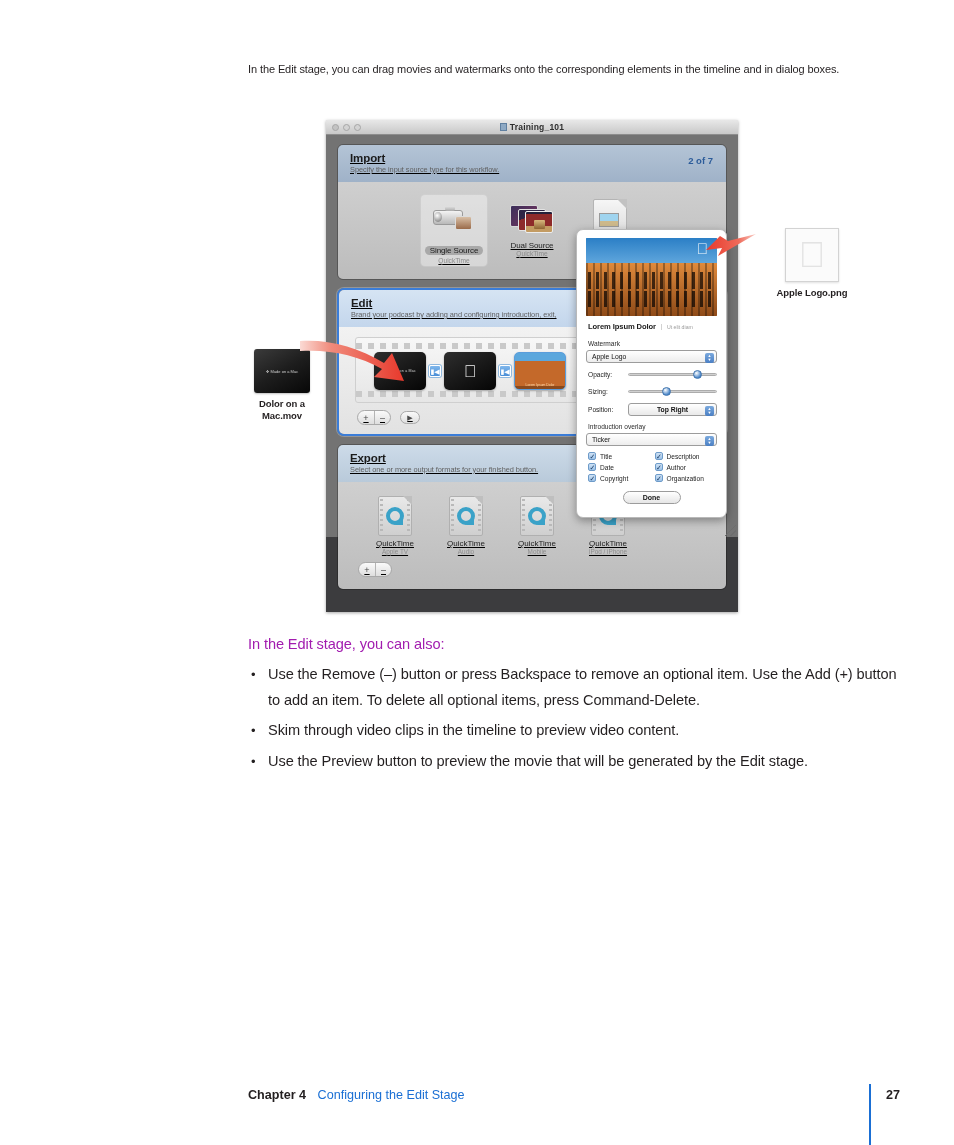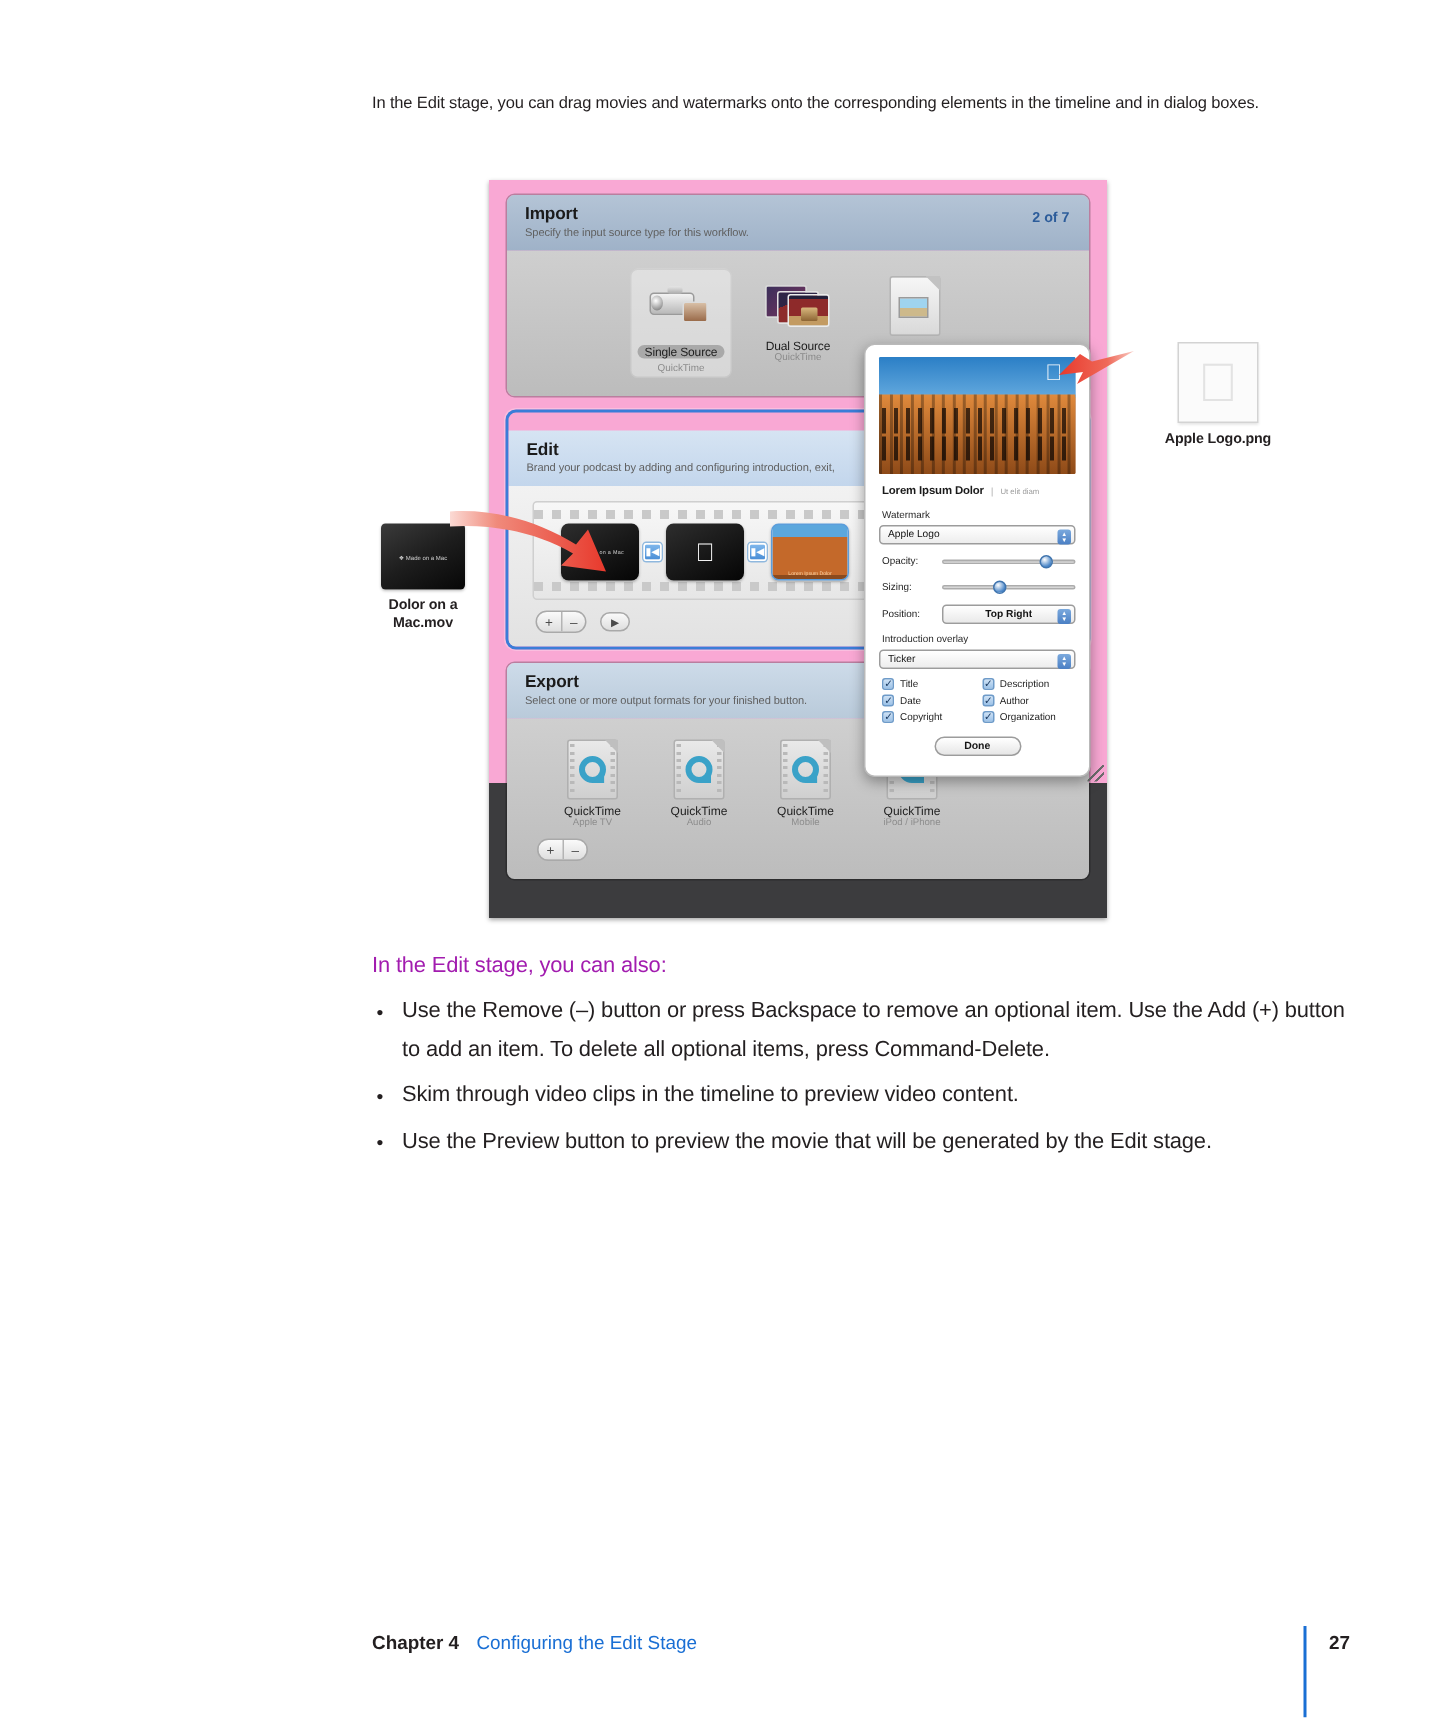--- a/index.html
+++ b/index.html
@@ -73,21 +73,21 @@
     width: 100%; text-align: center; font-size: 8.5px; color: #2e2e2e;
     font-weight: bold; letter-spacing: 0.2px;
   }
   .tl-title .docicon {
     display: inline-block; width: 7px; height: 8px; background: #8ea9c4;
     border: 1px solid #5f7fa0; margin-right: 3px; vertical-align: -1px;
     position: relative;
   }
   .win-body {
     position: relative; width: 100%; height: 402px;
-    background: #f9a8d4; padding: 9px 11px;
+    background: #737373; padding: 9px 11px; text-decoration: underline;
   }
   .win-resize {
     position: absolute; right: 2px; bottom: 1px; width: 11px; height: 11px;
     background:
       linear-gradient(135deg, transparent 46%, #6d6d6d 46%, #6d6d6d 54%, transparent 54%),
       linear-gradient(135deg, transparent 70%, #6d6d6d 70%, #6d6d6d 78%, transparent 78%);
   }
 
   
   .stage {
@@ -105,21 +105,21 @@
 
   .stage-import .stage-hd { background: linear-gradient(to bottom,#b4c4d6,#9fb2c8); }
   .stage-import .stage-body { background: linear-gradient(to bottom,#cfcfcf,#bcbcbc); }
   .stage-export .stage-hd { background: linear-gradient(to bottom,#cddbe9,#b9cada); }
   .stage-export .stage-body { background: linear-gradient(to bottom,#cfcfcf,#bcbcbc); }
 
   .stage-edit {
     border: 2px solid #3b7dd8; border-radius: 7px;
     box-shadow: 0 0 0 1px rgba(255,255,255,0.25);
   }
-  .stage-edit .stage-hd { background: linear-gradient(to bottom,#d6e4f3,#c3d6ec); margin-top: 12px; }
+  .stage-edit .stage-hd { background: linear-gradient(to bottom,#d6e4f3,#c3d6ec); }
   .stage-edit .stage-body { background: linear-gradient(to bottom,#f2f2f2,#e2e2e2); padding: 8px 10px 9px 10px; }
 
   
   .srcrow { display: flex; gap: 10px; justify-content: center; padding-top: 2px; }
   .src { width: 68px; text-align: center; padding: 5px 2px 3px; border-radius: 5px; }
   .src.sel { background: rgba(255,255,255,0.38); box-shadow: inset 0 0 0 1px rgba(0,0,0,0.07); }
   .src .glyph { height: 40px; display: flex; align-items: center; justify-content: center; }
   .src .nm { font-size: 8px; color: #1d1d1d; margin-top: 2px; letter-spacing: -0.1px; }
   .src.sel .nm { background: #a9a9a9; border-radius: 7px; display: inline-block; padding: 0 5px; }
   .src .sub { font-size: 6.6px; color: #8b8b8b; margin-top: 0px; }
@@ -388,20 +388,30 @@
 </style>
 </head>
 <body>
 
 <div class="page">
 
   <div class="intro">In the Edit stage, you can drag movies and watermarks onto the corresponding elements in the timeline and in dialog boxes.</div>
 
   <div class="shot">
 
+    <div class="titlebar">
+      <div class="tl-dots">
+        <i></i>
+        <i></i>
+        <i></i>
+      </div>
+      <div class="tl-title">
+        <span class="docicon"></span><span>Training_101</span>
+      </div>
+    </div>
 
     <div class="win-body">
 
       <div class="stage stage-import">
         <div class="stage-hd">
           <h3>Import</h3>
           <p>Specify the input source type for this workflow.</p>
           <div class="stage-count">2 of 7</div>
         </div>
         <div class="stage-body">

